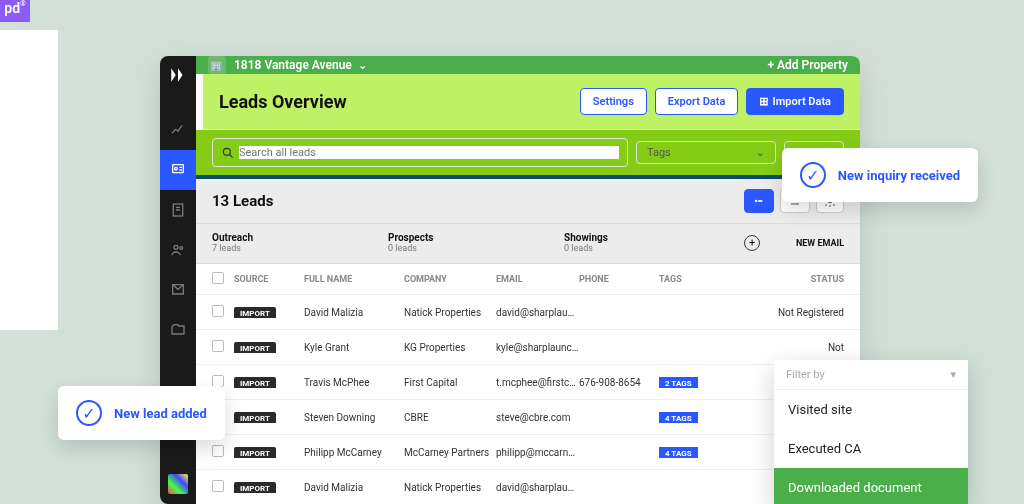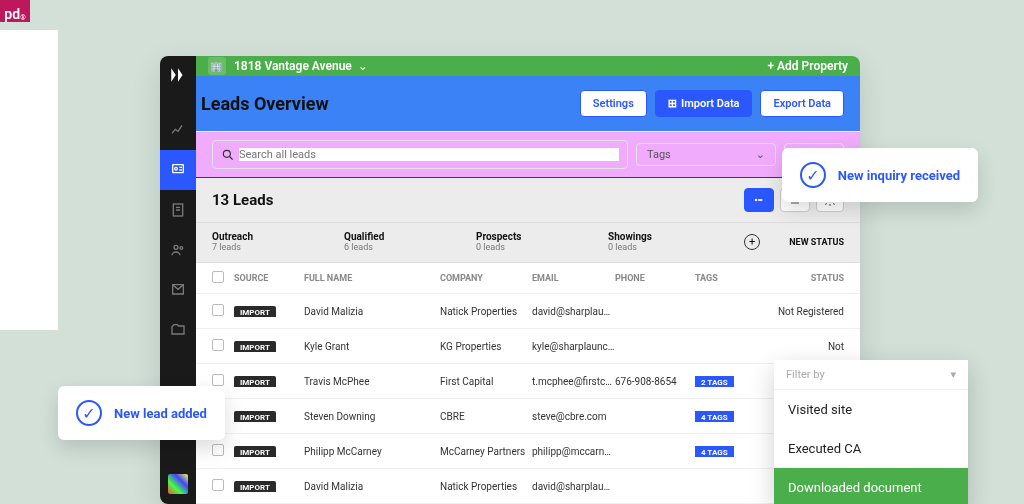--- a/index.html
+++ b/index.html
@@ -1,19 +1,19 @@
 <!DOCTYPE html>
 <html><head>
 <meta charset="utf-8">
 <style>
 * { box-sizing: border-box; margin: 0; padding: 0; font-family: -apple-system, BlinkMacSystemFont, "Segoe UI", Roboto, Arial, sans-serif; }
 body { width: 1024px; height: 504px; background: #d2e0d8; position: relative; overflow: hidden; }
 
 
-.pd-logo { position: absolute; top: 0; left: 0; width: 30px; height: 22px; background: #be185d; color: #fff; font-size: 14px; display: flex; align-items: flex-end; justify-content: center; font-weight: 600; }
+.pd-logo { position: absolute; top: 0; left: 0; width: 30px; height: 22px; background: #8b5cf6; color: #fff; font-size: 14px; display: flex; align-items: flex-start; justify-content: center; font-weight: 600; }
 .pd-logo sup { font-size: 7px; vertical-align: top; }
 
 
 .page-bg { position: absolute; top: 30px; left: 0; width: 58px; height: 300px; background: #fff; }
 
 
 .app { position: absolute; top: 56px; left: 160px; width: 700px; height: 448px; background: #fff; border-radius: 8px; box-shadow: 0 10px 30px rgba(0,0,0,.12); overflow: hidden; }
 
 
 .sidebar { position: absolute; top: 0; left: 0; width: 36px; height: 100%; background: #1a1a1a; display: flex; flex-direction: column; align-items: center; padding-top: 10px; gap: 0; }
@@ -27,29 +27,29 @@
 .content { position: absolute; top: 0; left: 36px; right: 0; bottom: 0; display: flex; flex-direction: column; }
 
 
 .topbar { height: 34px; background: #4aae4a; display: flex; align-items: center; padding: 0 12px; color: #fff; font-size: 12px; }
 .prop-badge { width: 18px; height: 18px; background: rgba(255,255,255,.18); border-radius: 3px; display: flex; align-items: center; justify-content: center; margin-right: 8px; font-size: 10px; }
 .prop-name { font-weight: 600; }
 .chev { margin-left: 6px; }
 .add-prop { margin-left: auto; font-weight: 600; cursor: pointer; }
 
 
-.title-row { padding: 14px 16px 14px 5px; display: flex; align-items: center; background: #3b82f6; border-bottom: 1px solid #eee; }
+.title-row { padding: 14px 16px 14px 16px; display: flex; align-items: center; background: #bef264; border-bottom: 1px solid #eee; margin-left: 7px; }
 .title { font-size: 18px; font-weight: 700; color: #111; }
 .title-actions { margin-left: auto; display: flex; gap: 8px; }
 .btn { font-size: 11px; padding: 6px 12px; border-radius: 4px; border: 1px solid #2b57ff; color: #2b57ff; background: #fff; cursor: pointer; font-weight: 600; }
 .btn.primary { background: #2b57ff; color: #fff; }
 .btn .btn-icon { display: inline-block; margin-right: 4px; }
 
 
-.search-row { padding: 8px 16px; display: flex; gap: 8px; align-items: center; background: #f0abfc; border-bottom: 1px solid #0c4a6e; }
+.search-row { padding: 8px 16px; display: flex; gap: 8px; align-items: center; background: #84cc16; border-bottom: 4px solid #0c4a6e; }
 .search-box { flex: 1; display: flex; align-items: center; border: 1px solid #e2e2e2; border-radius: 4px; padding: 4px 8px; }
 .search-box input { border: none; outline: none; font-size: 11px; flex: 1; color: #888; }
 .select-box { border: 1px solid #e2e2e2; border-radius: 4px; padding: 4px 10px; font-size: 11px; color: #555; display: flex; align-items: center; min-width: 140px; justify-content: space-between; cursor: pointer; }
 .filters-box { border: 1px solid #e2e2e2; border-radius: 4px; padding: 4px 10px; font-size: 11px; color: #555; min-width: 60px; cursor: pointer; }
 
 
 .leads-strip { background: #ececec; padding: 10px 16px; display: flex; align-items: center; border-bottom: 1px solid #ddd; }
 .leads-count { font-size: 15px; font-weight: 700; color: #111; }
 .view-toggle { margin-left: auto; display: flex; gap: 6px; align-items: center; }
 .toggle-btn { width: 30px; height: 24px; border-radius: 4px; display: flex; align-items: center; justify-content: center; cursor: pointer; border: 1px solid #ccc; background: #fff; color: #555; }
@@ -63,21 +63,21 @@
 .stage .stage-sub { color: #777; font-size: 9px; }
 .stage-add { flex: 0 0 24px; display: flex; align-items: center; justify-content: center; }
 .stage-new { flex: 0 0 80px; text-align: right; font-size: 9px; font-weight: 700; color: #111; }
 .plus-circle { width: 16px; height: 16px; border: 1.5px solid #333; border-radius: 50%; display: flex; align-items: center; justify-content: center; font-size: 11px; }
 
 
 .tbl-head { display: flex; padding: 8px 16px; background: #fff; font-size: 9px; font-weight: 700; color: #888; text-transform: uppercase; border-bottom: 1px solid #eee; align-items: center; }
 .col-check { width: 22px; }
 .col-source { width: 70px; }
 .col-name { width: 100px; }
-.col-company { width: 92px; margin-left: 36px; }
+.col-company { width: 92px; }
 .col-email { width: 83px; }
 .col-phone { width: 80px; }
 .col-tags { width: 66px; }
 .col-status { flex: 1; text-align: right; }
 
 
 .tbl-row { display: flex; padding: 10px 16px; font-size: 10px; color: #333; border-bottom: 1px solid #f0f0f0; align-items: center; }
 .tbl-row .badge-imp { background: #2a2a2a; color: #fff; font-size: 8px; padding: 2px 6px; border-radius: 2px; font-weight: 700; }
 .tbl-row .pill-tag { background: #2b57ff; color: #fff; font-size: 8px; padding: 7px 6px; border-radius: 2px; font-weight: 700; }
 .cell { overflow: hidden; text-overflow: ellipsis; white-space: nowrap; }
@@ -160,22 +160,22 @@
       <div class="prop-badge">🏢</div>
       <span class="prop-name">1818 Vantage Avenue</span>
       <span class="chev">⌄</span>
       <span class="add-prop">+ <span>Add Property</span></span>
     </div>
 
     <div class="title-row">
       <div class="title">Leads Overview</div>
       <div class="title-actions">
         <button class="btn">Settings</button>
+        <button class="btn">Export Data</button>
         <button class="btn primary"><span class="btn-icon">⊞</span><span>Import Data</span></button>
-        <button class="btn">Export Data</button>
       </div>
     </div>
 
     <div class="search-row">
       <div class="search-box">
         <svg width="14" height="14" viewBox="0 0 24 24" fill="none" stroke="#333" stroke-width="2">
             <circle cx="10" cy="10" r="6"></circle>
             <path d="M20 20l-5-5"></path>
           </svg>
         &nbsp;<input type="text" placeholder="Search all leads" style="">
@@ -211,35 +211,31 @@
         </div>
       </div>
     </div>
 
     <div class="stages">
       <div class="stage">
         <div class="stage-name">Outreach</div>
         <div class="stage-sub">7 leads</div>
       </div>
       <div class="stage">
-        <div class="stage-name">Qualified</div>
-        <div class="stage-sub">6 leads</div>
-      </div>
-      <div class="stage">
         <div class="stage-name">Prospects</div>
         <div class="stage-sub">0 leads</div>
       </div>
       <div class="stage">
         <div class="stage-name">Showings</div>
         <div class="stage-sub">0 leads</div>
       </div>
       <div class="stage-add">
         <div class="plus-circle">+</div>
       </div>
-      <div class="stage-new">NEW STATUS</div>
+      <div class="stage-new">NEW EMAIL</div>
     </div>
 
     <div class="tbl-head">
       <div class="col-check"><span class="chk"></span></div>
       <div class="col-source cell">SOURCE</div>
       <div class="col-name cell">FULL NAME</div>
       <div class="col-company cell">COMPANY</div>
       <div class="col-email cell">EMAIL</div>
       <div class="col-phone cell">PHONE</div>
       <div class="col-tags cell">TAGS</div>

